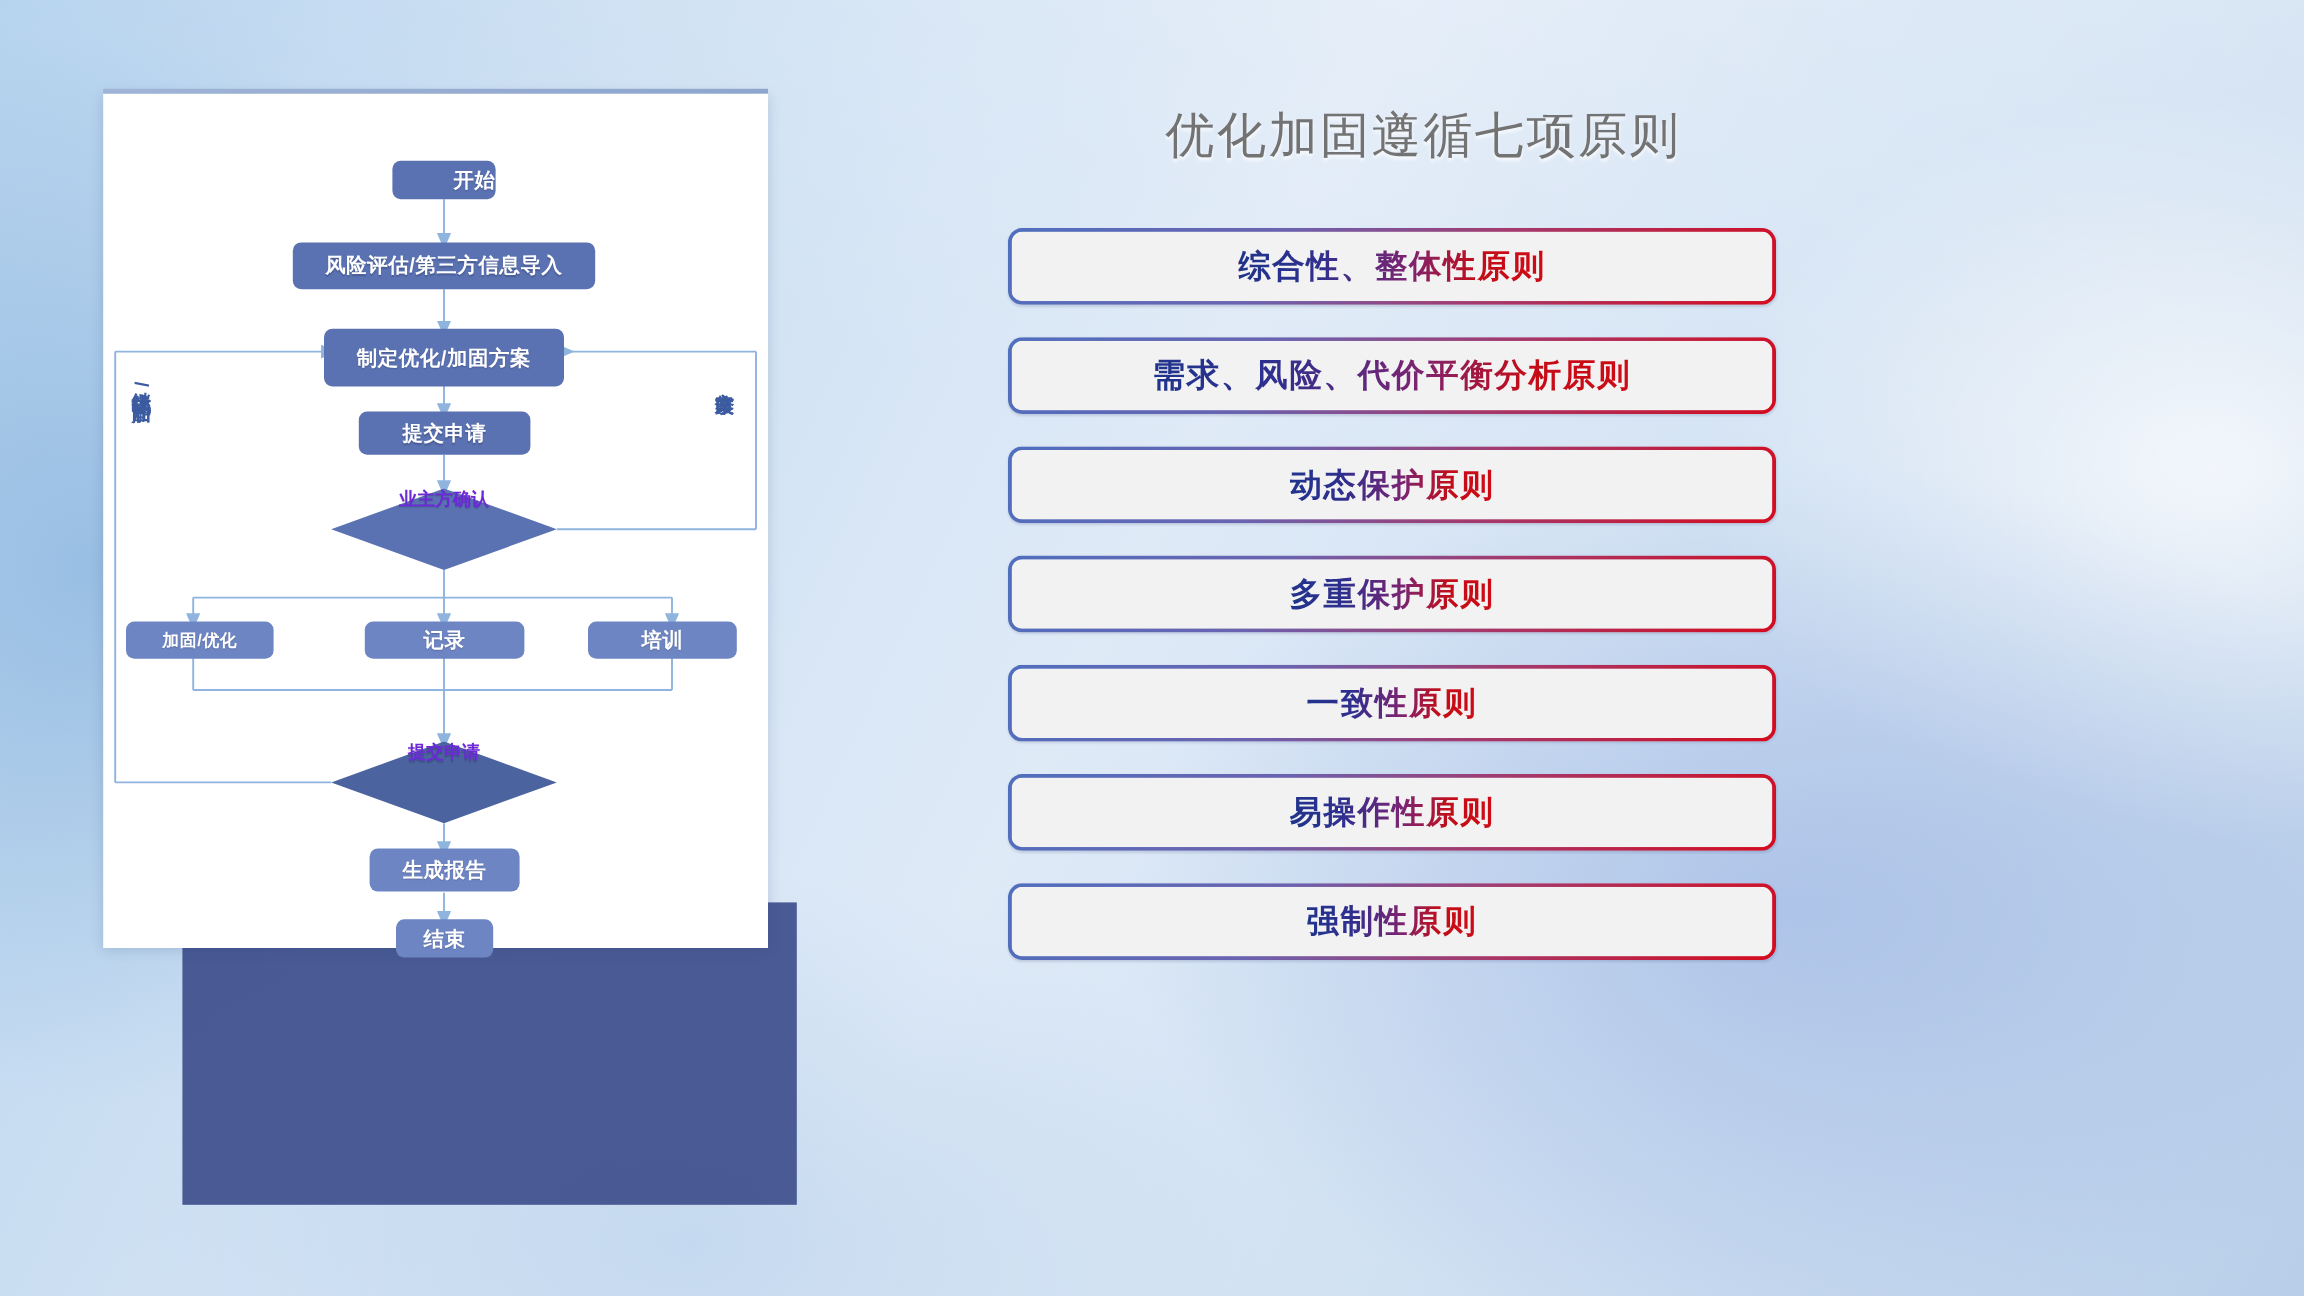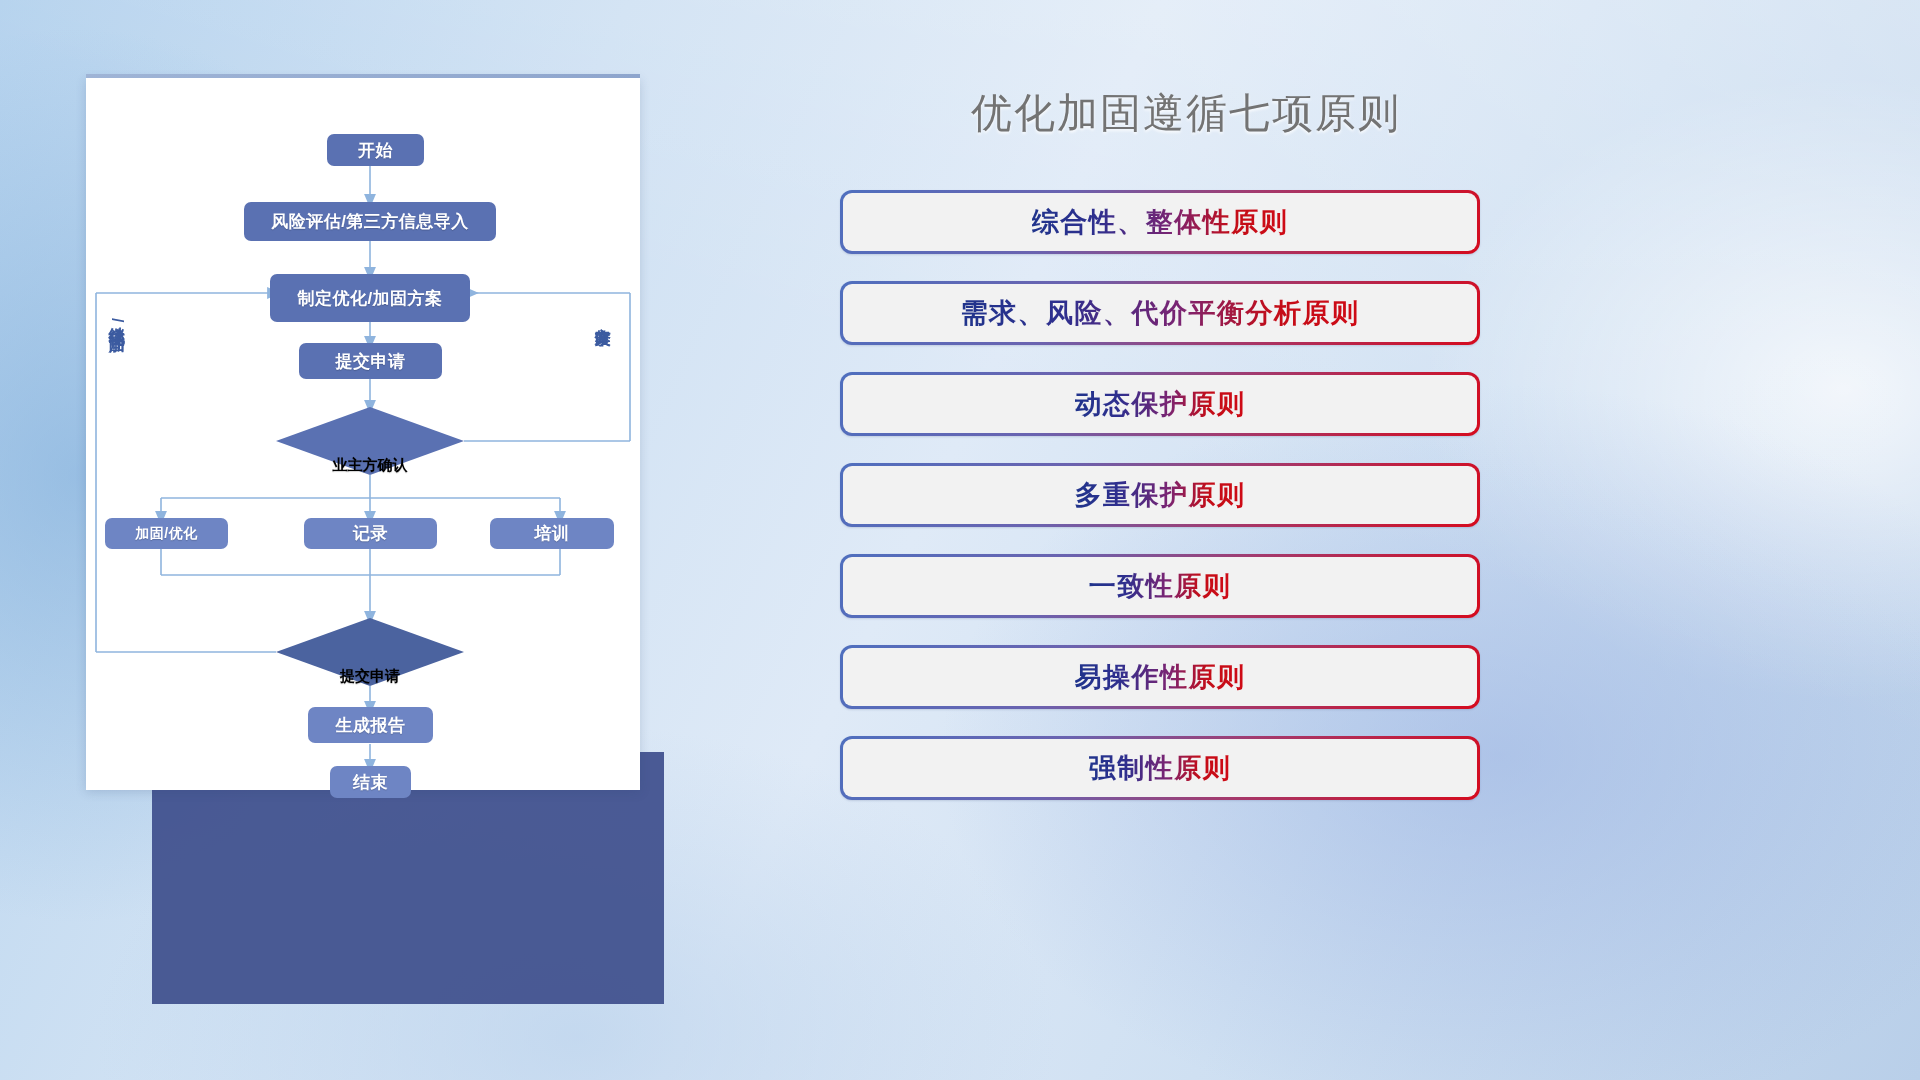--- a/index.html
+++ b/index.html
@@ -48,22 +48,22 @@
     font-weight:bold;
     letter-spacing:.5px;
     text-shadow:0 1px 1px rgba(0,0,0,.18);
     box-sizing:border-box;
     z-index:3;
   }
   .node.lite{background:#6e85c4;}
   .diamond-wrap{position:absolute;z-index:3;}
   .diamond-wrap .dlabel{
     position:absolute;inset:0;
-    display:flex;align-items:flex-end;justify-content:center;
-    color:#000000;font-weight:bold;text-shadow:0 1px 1px rgba(0,0,0,.18);
+    display:flex;align-items:flex-start;justify-content:center;
+    color:#6d28d9;font-weight:bold;text-shadow:0 1px 1px rgba(0,0,0,.18);
   }
   .sidelabel{
     position:absolute;z-index:4;
     color:#3c5ba0;font-weight:bold;
     writing-mode:vertical-rl;
     line-height:1.05;
     letter-spacing:1px;
   }
   
   #right{
@@ -147,21 +147,21 @@
       <line x1="190" y1="574" x2="10" y2="574"></line>
       <line x1="10" y1="574" x2="10" y2="215"></line>
       <line x1="10" y1="215" x2="188" y2="215" marker-end="url(#ar)"></line>
 
       <line x1="378" y1="363" x2="544" y2="363"></line>
       <line x1="544" y1="363" x2="544" y2="215"></line>
       <line x1="544" y1="215" x2="386" y2="215" marker-end="url(#arl)"></line>
     </g>
   </svg>
 
-  <div class="node" style="left:241px;top:56px;width:97px;height:32px;font-size:17px;">
+  <div class="node" style="left:241px;top:56px;width:86px;height:32px;font-size:17px;justify-content:flex-end;">
     <span>开始</span>
   </div>
 
   <div class="node" style="left:158px;top:124px;width:252px;height:39px;font-size:17px;">
     <span>风险评估/第三方信息导入</span>
   </div>
 
   <div class="node" style="left:184px;top:196px;width:200px;height:48px;font-size:17px;">
     <span>制定优化/加固方案</span>
   </div>

